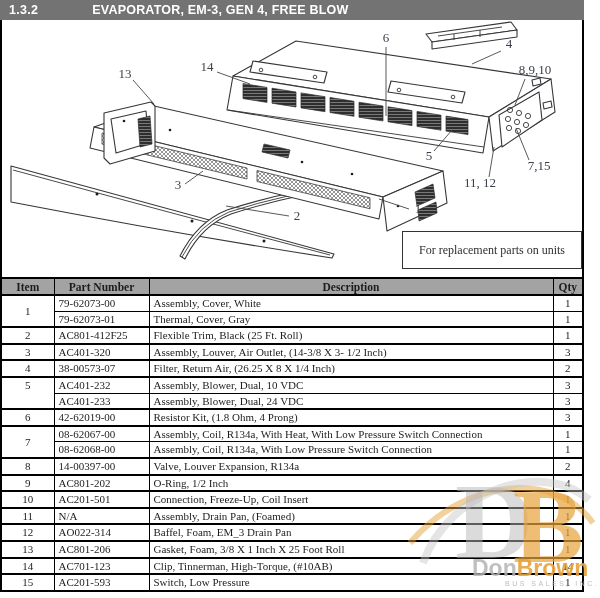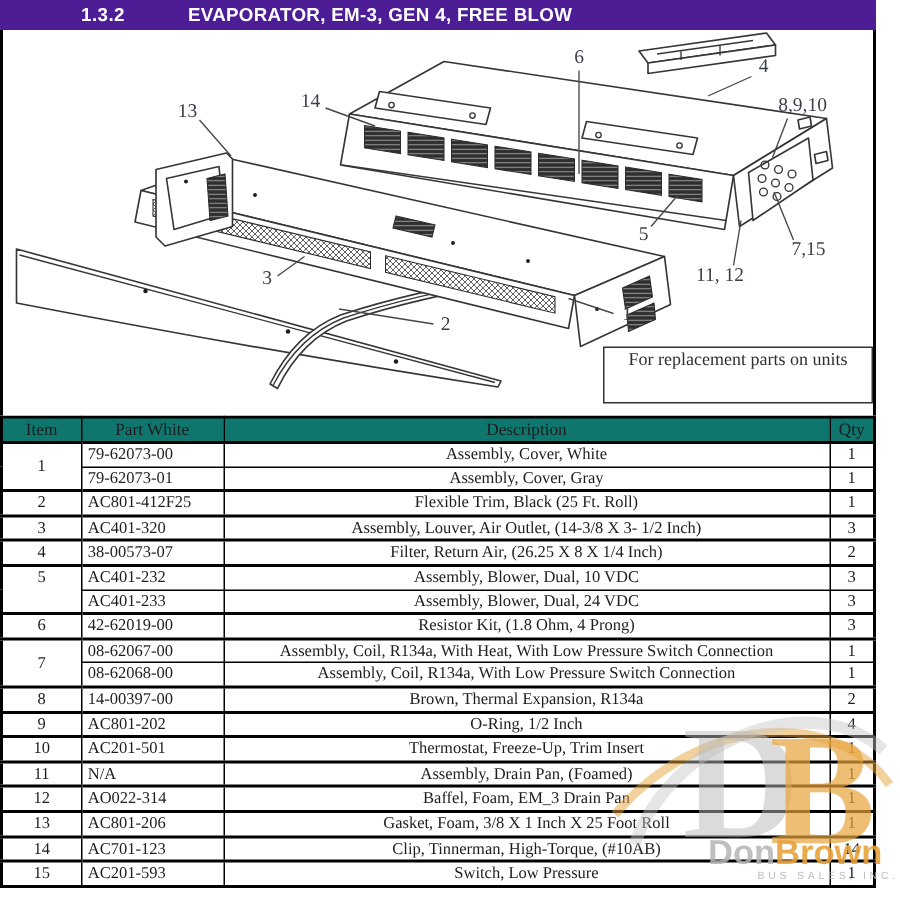--- a/index.html
+++ b/index.html
@@ -1,41 +1,41 @@
 <!DOCTYPE html>
 <html><head>
 <meta charset="utf-8">
 <style>
   html,body{margin:0;padding:0;background:#fff;}
   .page{position:relative;width:600px;height:598px;background:#fff;overflow:hidden;
         font-family:"Liberation Serif", serif;}
   .content{position:absolute;left:0;top:0;width:584px;}
   
-  .header-bar{height:20px;background:#4c1d95;color:#fff;display:flex;align-items:center;
-              font-family:"Liberation Sans", sans-serif;font-weight:bold;font-size:12.5px;padding-left:45px;}
+  .header-bar{height:20px;background:#737373;color:#fff;display:flex;align-items:center;
+              font-family:"Liberation Sans", sans-serif;font-weight:bold;font-size:12.5px;}
   .header-bar .sec{margin-left:9px;letter-spacing:.3px;}
-  .header-bar .ttl{margin-left:42px;letter-spacing:.2px;}
+  .header-bar .ttl{margin-left:54px;letter-spacing:.2px;}
   
   .diagram{position:relative;height:257px;background:#fff;
            border-left:2px solid #000;border-right:2px solid #000;}
   .diagram svg{display:block;}
   .note-box{position:absolute;left:400px;top:211px;width:178px;height:36px;
-            border:1.5px solid #333;display:flex;flex-direction:row;justify-content:center;
+            border:1.5px solid #333;display:flex;flex-direction:column;justify-content:center;
             text-align:center;font-size:12px;color:#2f2f2f;line-height:15px;}
   
   table.parts{width:584px;border-collapse:collapse;table-layout:fixed;
               border:2px solid #000;font-size:11px;color:#1d1d1d;}
-  table.parts th{border:1px solid #000;border-bottom:2px solid #000;background:#0f766e;
-                 font-size:11.5px;font-weight:normal;height:15px;padding:0 3px;}
+  table.parts th{border:1px solid #000;border-bottom:2px solid #000;background:#a3a3a3;
+                 font-size:11.5px;font-weight:bold;height:15px;padding:0 3px;}
   table.parts td{border:1px solid #000;height:14.6px;line-height:14.6px;padding:0 4px;
                  overflow:hidden;white-space:nowrap;}
   table.parts tr.g-first td{border-top:2px solid #000;}
   .c-item{text-align:center;}
   .c-part{text-align:left;}
-  .c-desc{text-align:center;padding-left:6px;font-family:Liberation Serif, serif;}
+  .c-desc{text-align:left;padding-left:6px;font-family:Liberation Serif, serif;}
   .c-qty{text-align:center;}
   col.w-item{width:53px;} col.w-part{width:95px;} col.w-desc{width:auto;} col.w-qty{width:30px;}
   
   #callouts text{font-family:"Liberation Serif",serif;font-size:13px;fill:#3a3f48;text-anchor:middle;}
   #callouts line{stroke:#44464b;stroke-width:0.9;}
   
   .ln{fill:#fff;stroke:#35363a;stroke-width:1.1;stroke-linejoin:round;}
   .ln2{fill:none;stroke:#35363a;stroke-width:0.9;}
   .fins{stroke:#2b2b2b;stroke-width:0.7;}
   .mesh{stroke:#2b2b2b;stroke-width:0.7;}
@@ -176,35 +176,35 @@
     <table class="parts">
       <colgroup>
           <col class="w-item">
           <col class="w-part">
           <col class="w-desc">
           <col class="w-qty">
         </colgroup>
       <thead>
         <tr>
           <th>Item</th>
-          <th>Part White</th>
+          <th>Part Number</th>
           <th>Description</th>
           <th>Qty</th>
         </tr>
       </thead>
       <tbody>
           <tr class="g-first">
             <td class="c-item" rowspan="2">1</td>
             <td class="c-part">79-62073-00</td>
             <td class="c-desc">Assembly, Cover, White</td>
             <td class="c-qty">1</td>
           </tr>
           <tr>
             <td class="c-part">79-62073-01</td>
-            <td class="c-desc">Assembly, Cover, Gray</td>
+            <td class="c-desc">Thermal, Cover, Gray</td>
             <td class="c-qty">1</td>
           </tr>
           <tr class="g-first">
             <td class="c-item" rowspan="1">2</td>
             <td class="c-part">AC801-412F25</td>
             <td class="c-desc">Flexible Trim, Black (25 Ft. Roll)</td>
             <td class="c-qty">1</td>
           </tr>
           <tr class="g-first">
             <td class="c-item" rowspan="1">3</td>
@@ -242,33 +242,33 @@
             <td class="c-qty">1</td>
           </tr>
           <tr>
             <td class="c-part">08-62068-00</td>
             <td class="c-desc">Assembly, Coil, R134a, With Low Pressure Switch Connection</td>
             <td class="c-qty">1</td>
           </tr>
           <tr class="g-first">
             <td class="c-item" rowspan="1">8</td>
             <td class="c-part">14-00397-00</td>
-            <td class="c-desc">Brown, Thermal Expansion, R134a</td>
+            <td class="c-desc">Valve, Louver Expansion, R134a</td>
             <td class="c-qty">2</td>
           </tr>
           <tr class="g-first">
             <td class="c-item" rowspan="1">9</td>
             <td class="c-part">AC801-202</td>
             <td class="c-desc">O-Ring, 1/2 Inch</td>
             <td class="c-qty">4</td>
           </tr>
           <tr class="g-first">
             <td class="c-item" rowspan="1">10</td>
             <td class="c-part">AC201-501</td>
-            <td class="c-desc">Thermostat, Freeze-Up, Trim Insert</td>
+            <td class="c-desc">Connection, Freeze-Up, Coil Insert</td>
             <td class="c-qty">1</td>
           </tr>
           <tr class="g-first">
             <td class="c-item" rowspan="1">11</td>
             <td class="c-part">N/A</td>
             <td class="c-desc">Assembly, Drain Pan, (Foamed)</td>
             <td class="c-qty">1</td>
           </tr>
           <tr class="g-first">
             <td class="c-item" rowspan="1">12</td>

